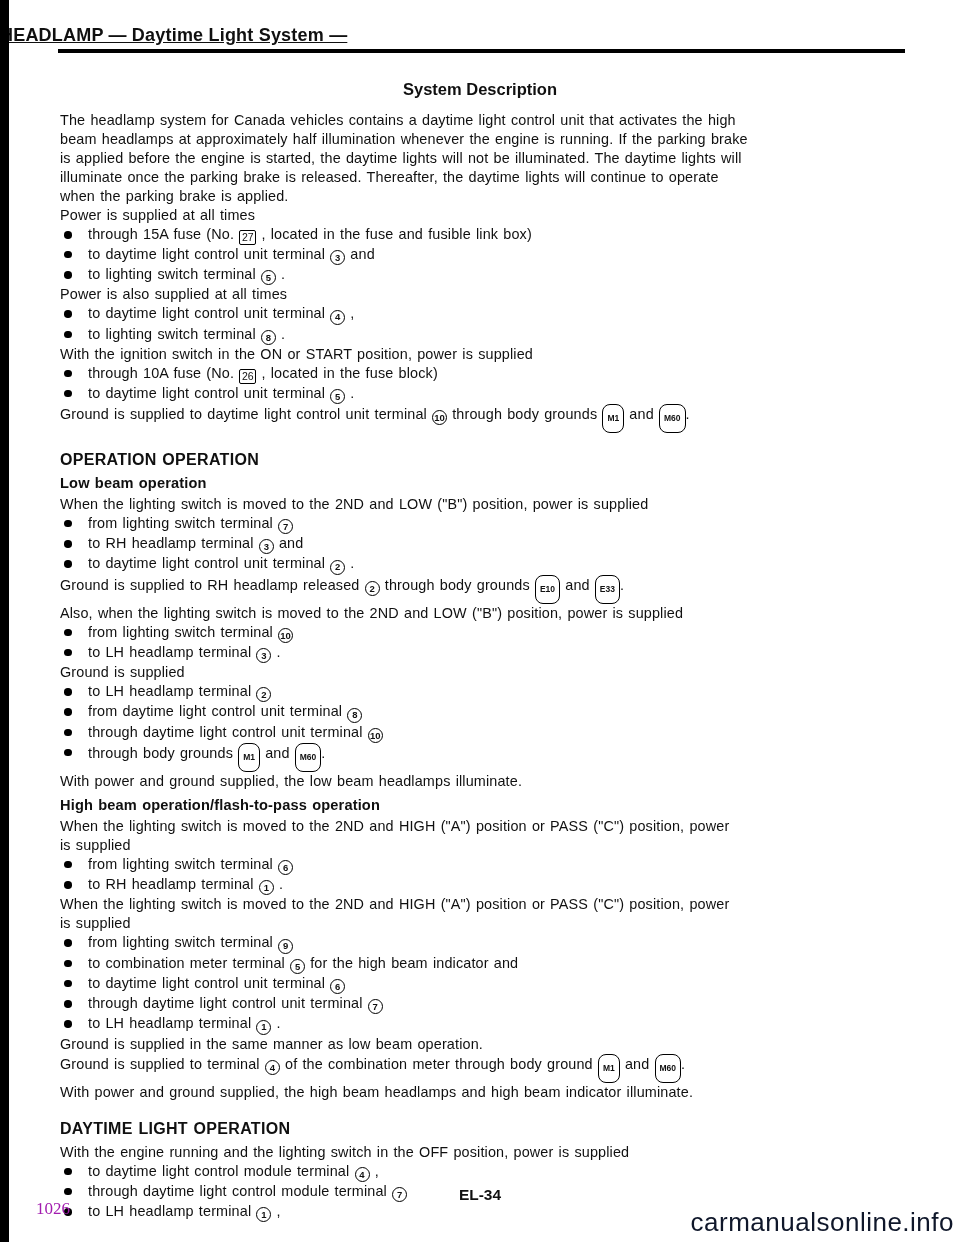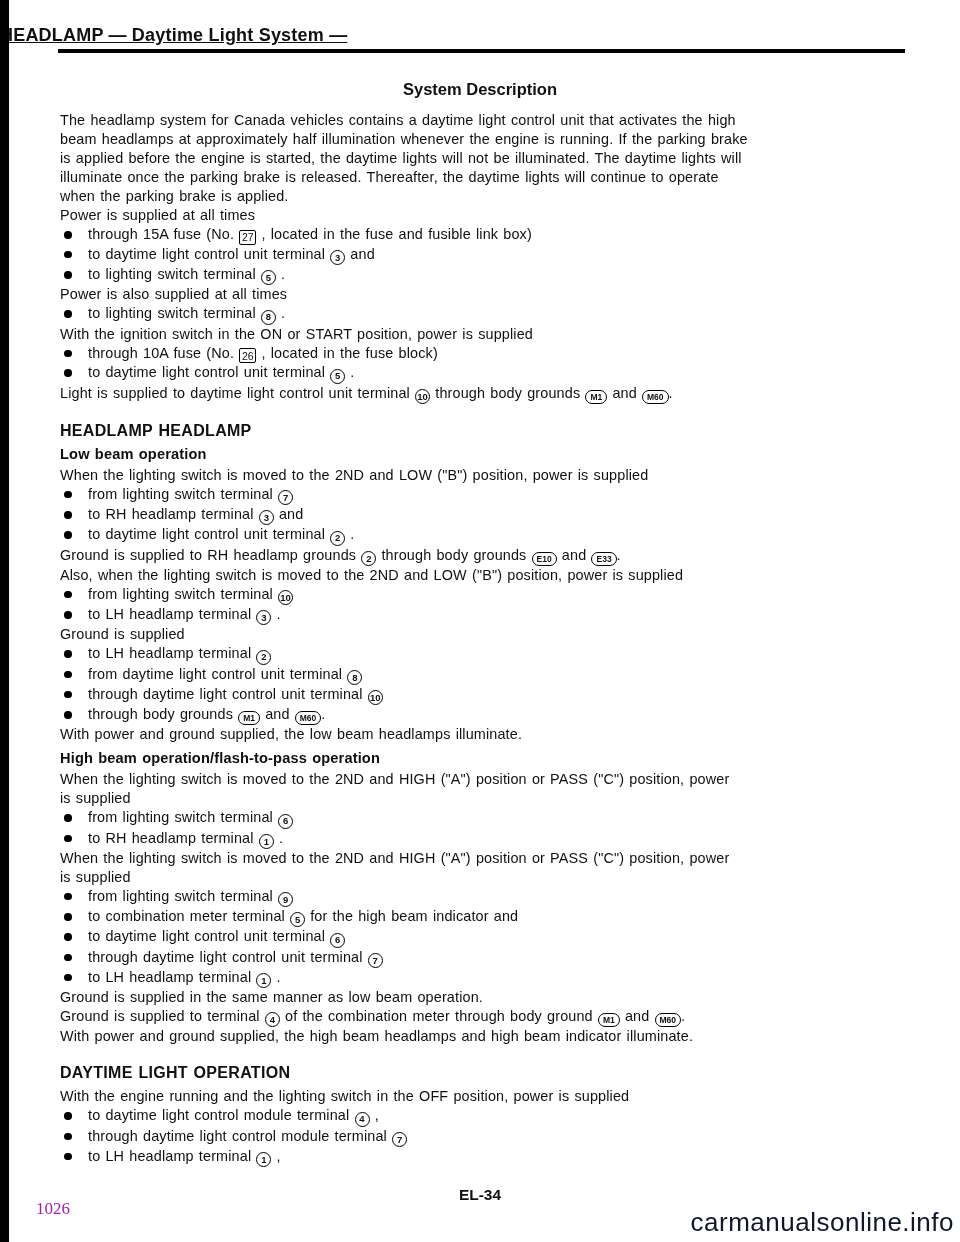--- a/index.html
+++ b/index.html
@@ -24,21 +24,21 @@
     min-width:15px;height:15px;padding:0 1px;border:1.4px solid #000;border-radius:50%;
     font-size:9.5px;font-weight:bold;letter-spacing:0;word-spacing:0;vertical-align:-2px;line-height:1;
   }
   .box-badge{
     display:inline-flex;align-items:center;justify-content:center;box-sizing:border-box;
     min-width:17px;height:15px;border:1.4px solid #000;border-radius:2px;
     font-size:10.5px;letter-spacing:0;word-spacing:0;vertical-align:-2px;line-height:1;
   }
   .oval-badge{
     display:inline-flex;align-items:center;justify-content:center;box-sizing:border-box;
-    height:14px;padding:0 4px;border:1.6px solid #000;border-radius:8px;
+    height:29px;padding:0 4px;border:1.6px solid #000;border-radius:8px;
     font-size:8.5px;font-weight:bold;letter-spacing:0;word-spacing:0;vertical-align:-2px;line-height:1;
   }
   .footer-code{position:absolute;left:0;right:0;top:1186px;text-align:center;font-weight:bold;font-size:15.5px;}
   .footer-num{position:absolute;left:36px;top:1199px;font-family:"Liberation Serif",serif;font-size:17px;color:#a21caf;}
   .watermark{position:absolute;right:6px;top:1207px;font-size:26px;color:#0f172a;letter-spacing:.5px;}
 </style>
 </head>
 <body>
 
 <div class="scan-edge"></div>
@@ -67,58 +67,64 @@
       <span class="dot-cell">
         <span class="dot"></span>
       </span>
       <span><span>to lighting switch terminal </span><span class="circle-badge">5</span><span> .</span></span>
     </div>
     <div class="para"><span>Power is also supplied at all times</span></div>
     <div class="bullet">
       <span class="dot-cell">
         <span class="dot"></span>
       </span>
+      <span><span>to daytime light control unit terminal </span><span class="circle-badge">4</span><span> ,</span></span>
+    </div>
+    <div class="bullet">
+      <span class="dot-cell">
+        <span class="dot"></span>
+      </span>
       <span><span>to lighting switch terminal </span><span class="circle-badge">8</span><span> .</span></span>
     </div>
     <div class="para"><span>With the ignition switch in the ON or START position, power is supplied</span></div>
     <div class="bullet">
       <span class="dot-cell">
         <span class="dot"></span>
       </span>
       <span><span>through 10A fuse (No. </span><span class="box-badge">26</span><span> , located in the fuse block)</span></span>
     </div>
     <div class="bullet">
       <span class="dot-cell">
         <span class="dot"></span>
       </span>
       <span><span>to daytime light control unit terminal </span><span class="circle-badge">5</span><span> .</span></span>
     </div>
-    <div class="para"><span>Light is supplied to daytime light control unit terminal </span><span class="circle-badge">10</span><span> through body grounds </span><span class="oval-badge">M1</span><span> and </span><span class="oval-badge">M60</span><span>.</span></div>
-    <div class="h-section">HEADLAMP HEADLAMP</div>
+    <div class="para"><span>Ground is supplied to daytime light control unit terminal </span><span class="circle-badge">10</span><span> through body grounds </span><span class="oval-badge">M1</span><span> and </span><span class="oval-badge">M60</span><span>.</span></div>
+    <div class="h-section">OPERATION OPERATION</div>
     <div class="h-sub">Low beam operation</div>
     <div class="para"><span>When the lighting switch is moved to the 2ND and LOW ("B") position, power is supplied</span></div>
     <div class="bullet">
       <span class="dot-cell">
         <span class="dot"></span>
       </span>
       <span><span>from lighting switch terminal </span><span class="circle-badge">7</span></span>
     </div>
     <div class="bullet">
       <span class="dot-cell">
         <span class="dot"></span>
       </span>
       <span><span>to RH headlamp terminal </span><span class="circle-badge">3</span><span> and</span></span>
     </div>
     <div class="bullet">
       <span class="dot-cell">
         <span class="dot"></span>
       </span>
       <span><span>to daytime light control unit terminal </span><span class="circle-badge">2</span><span> .</span></span>
     </div>
-    <div class="para"><span>Ground is supplied to RH headlamp grounds </span><span class="circle-badge">2</span><span> through body grounds </span><span class="oval-badge">E10</span><span> and </span><span class="oval-badge">E33</span><span>.</span></div>
+    <div class="para"><span>Ground is supplied to RH headlamp released </span><span class="circle-badge">2</span><span> through body grounds </span><span class="oval-badge">E10</span><span> and </span><span class="oval-badge">E33</span><span>.</span></div>
     <div class="para"><span>Also, when the lighting switch is moved to the 2ND and LOW ("B") position, power is supplied</span></div>
     <div class="bullet">
       <span class="dot-cell">
         <span class="dot"></span>
       </span>
       <span><span>from lighting switch terminal </span><span class="circle-badge">10</span></span>
     </div>
     <div class="bullet">
       <span class="dot-cell">
         <span class="dot"></span>

